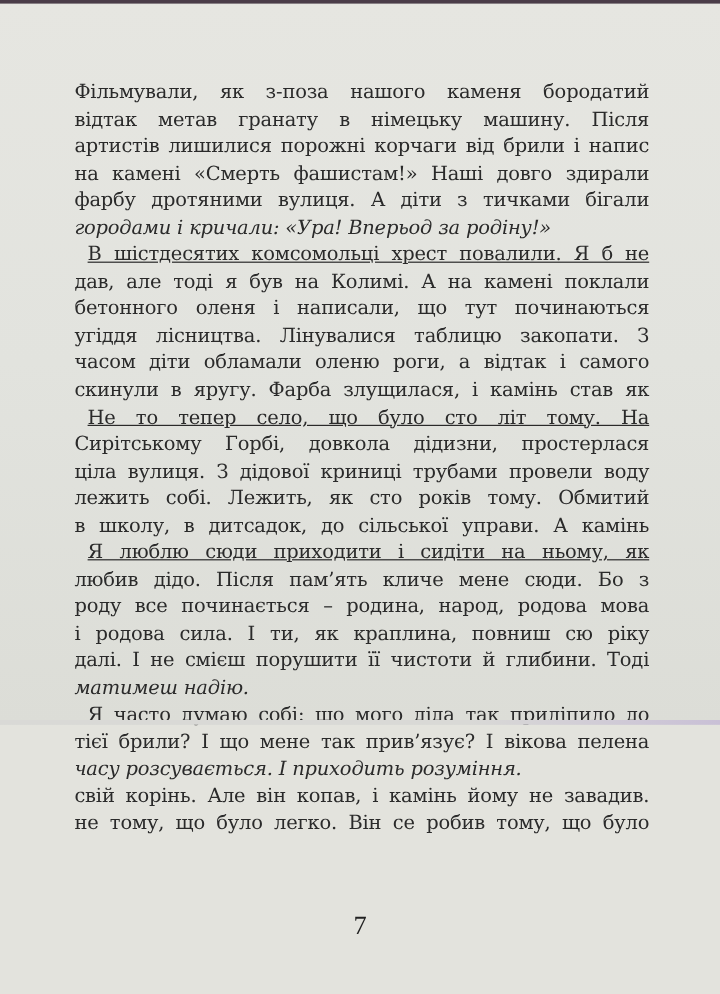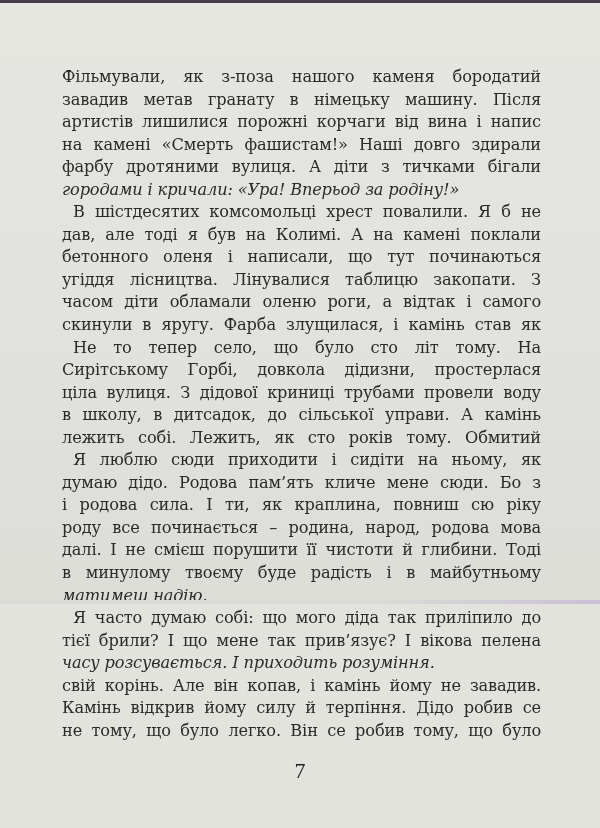--- a/index.html
+++ b/index.html
@@ -50,20 +50,21 @@
       text-align: justify;
       text-align-last: justify;
       overflow: visible;
     }
     .line.last {
       text-align-last: left;
       font-style: italic;
     }
     .line.indent {
       padding-left: 11px;
+      text-decoration: underline;
     }
     .page-number {
       position: absolute;
       left: 0;
       width: 600px;
       top: 758px;
       text-align: center;
       font-family: "Liberation Serif", "DejaVu Serif", serif;
       font-size: 22px;
       color: #222;
@@ -72,63 +73,61 @@
 </head>
 <body>
 
 <div class="page">
   <div class="top-edge"></div>
 
   <div class="text-block">
 
     <div>
       <span class="line">Фільмували, як з-поза нашого каменя бородатий</span>
-      <span class="line">завадив метав гранату в німецьку машину. Після</span>
-      <span class="line">артистів лишилися порожні корчаги від вина і напис</span>
+      <span class="line">відтак метав гранату в німецьку машину. Після</span>
+      <span class="line">артистів лишилися порожні корчаги від брили і напис</span>
       <span class="line">на камені «Смерть фашистам!» Наші довго здирали</span>
       <span class="line">фарбу дротяними вулиця. А діти з тичками бігали</span>
       <span class="line last">городами і кричали: «Ура! Вперьод за родіну!»</span>
     </div>
 
     <div>
       <span class="line indent">В шістдесятих комсомольці хрест повалили. Я б не</span>
       <span class="line">дав, але тоді я був на Колимі. А на камені поклали</span>
       <span class="line">бетонного оленя і написали, що тут починаються</span>
       <span class="line">угіддя лісництва. Лінувалися таблицю закопати. З</span>
       <span class="line">часом діти обламали оленю роги, а відтак і самого</span>
       <span class="line">скинули в яругу. Фарба злущилася, і камінь став як</span>
     </div>
 
     <div>
       <span class="line indent">Не то тепер село, що було сто літ тому. На</span>
       <span class="line">Сирітському Горбі, довкола дідизни, простерлася</span>
       <span class="line">ціла вулиця. З дідової криниці трубами провели воду</span>
+      <span class="line">лежить собі. Лежить, як сто років тому. Обмитий</span>
       <span class="line">в школу, в дитсадок, до сільської управи. А камінь</span>
-      <span class="line">лежить собі. Лежить, як сто років тому. Обмитий</span>
     </div>
 
     <div>
       <span class="line indent">Я люблю сюди приходити і сидіти на ньому, як</span>
-      <span class="line">думаю дідо. Родова пам’ять кличе мене сюди. Бо з</span>
+      <span class="line">любив дідо. Після пам’ять кличе мене сюди. Бо з</span>
+      <span class="line">роду все починається – родина, народ, родова мова</span>
       <span class="line">і родова сила. І ти, як краплина, повниш сю ріку</span>
-      <span class="line">роду все починається – родина, народ, родова мова</span>
       <span class="line">далі. І не смієш порушити її чистоти й глибини. Тоді</span>
-      <span class="line">в минулому твоєму буде радість і в майбутньому</span>
       <span class="line last">матимеш надію.</span>
     </div>
 
     <div>
       <span class="line indent">Я часто думаю собі: що мого діда так приліпило до</span>
       <span class="line">тієї брили? І що мене так прив’язує? І вікова пелена</span>
       <span class="line last">часу розсувається. І приходить розуміння.</span>
     </div>
 
     <div>
       <span class="line">свій корінь. Але він копав, і камінь йому не завадив.</span>
-      <span class="line">Камінь відкрив йому силу й терпіння. Дідо робив се</span>
       <span class="line">не тому, що було легко. Він се робив тому, що було</span>
     </div>
   </div>
 
   <div class="page-number">7</div>
 
   <div class="bottom-edge"></div>
 </div>
 
 </body></html>

